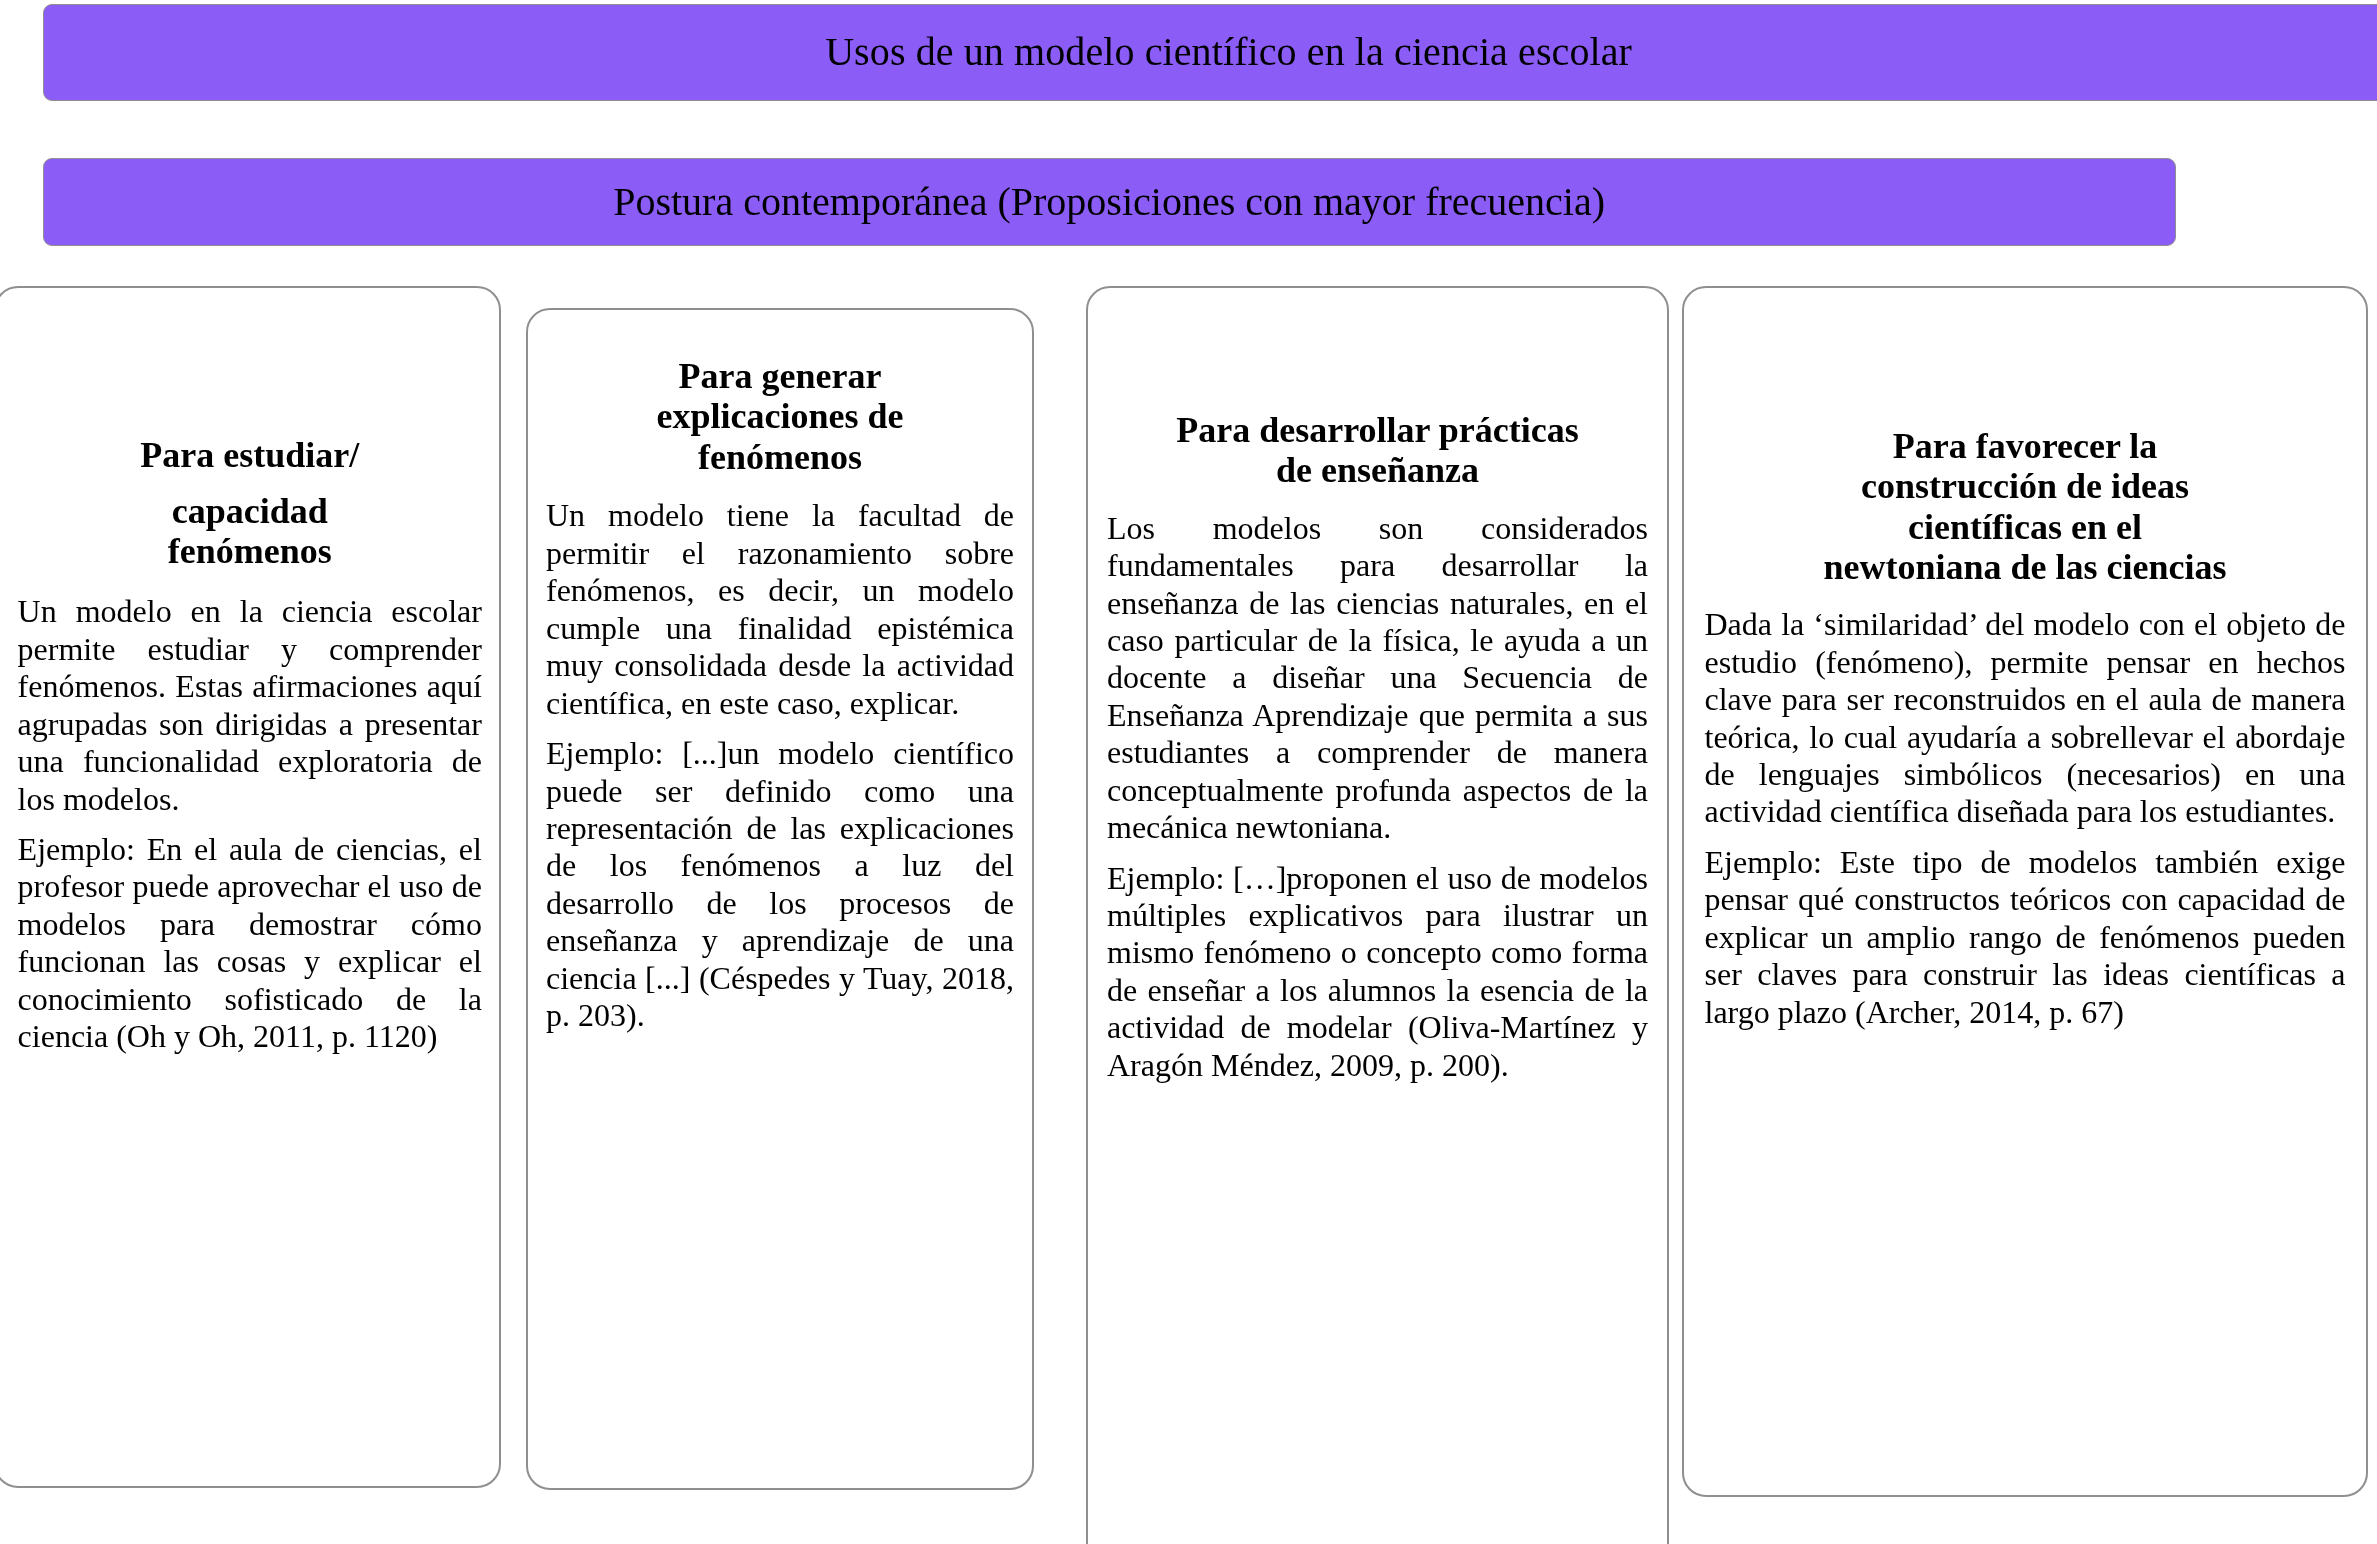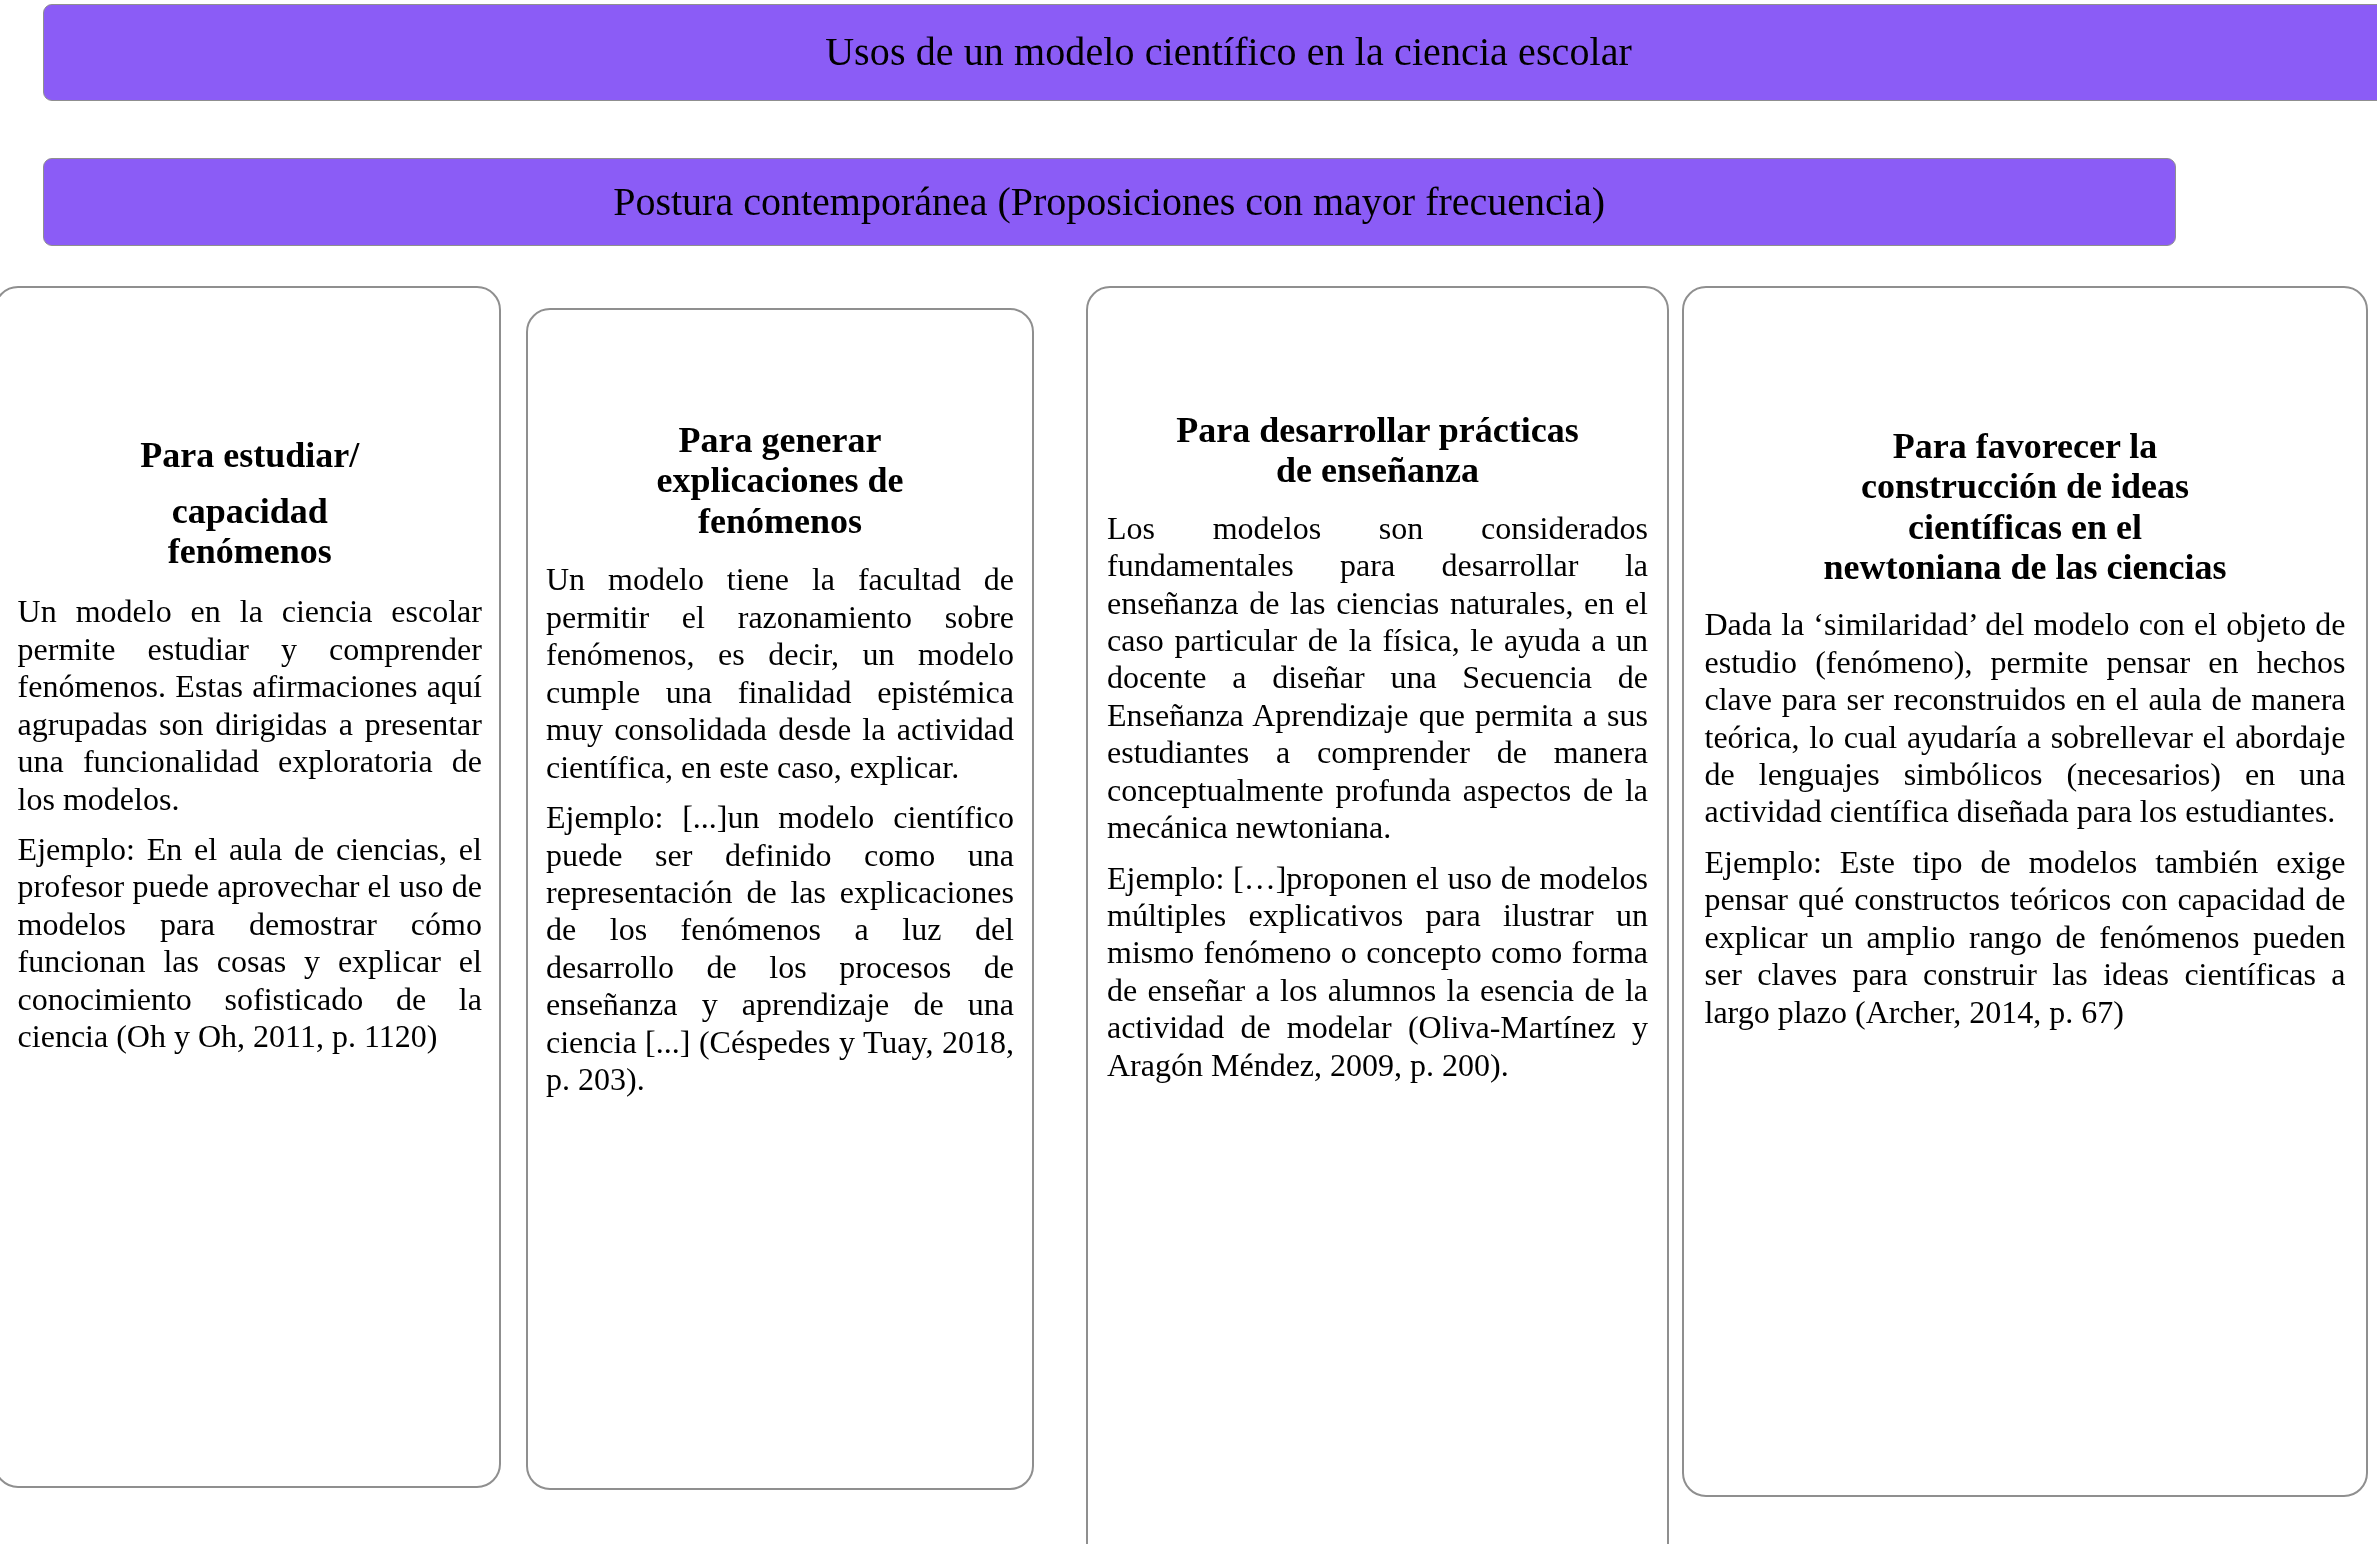--- a/index.html
+++ b/index.html
@@ -100,21 +100,21 @@
   }
   .col-para + .col-para { margin-top: 13px; }
 
   
   #box-1 { left: -6.4px;  top: 286px; width: 507px;  height: 1202px; }
   #box-2 { left: 526px;  top: 308px; width: 508px;  height: 1182px; }
   #box-3 { left: 1086px; top: 286px; width: 583px;  height: 1289px; }
   #box-4 { left: 1682px; top: 286px; width: 686px; height: 1211px; }
 
   #box-1 .col-inner { padding-top: 147px; padding-left: 22px; padding-right: 16.7px; }
-  #box-2 .col-inner { padding-top: 110px; padding-left: 18px; padding-right: 18px; }
+  #box-2 .col-inner { padding-top: 46px; padding-left: 18px; padding-right: 18px; }
   #box-3 .col-inner { padding-top: 122px; padding-left: 19px; padding-right: 19px; }
   #box-4 .col-inner { padding-top: 138px; padding-left: 20.5px; padding-right: 20.5px; }
 
   #box-1 .col-heading { margin-bottom: 22px; }
   #box-2 .col-heading { margin-bottom: 20.5px; }
   #box-3 .col-heading { margin-bottom: 19px; }
   #box-4 .col-heading { margin-bottom: 19px; }
 </style>
 </head>
 <body>

